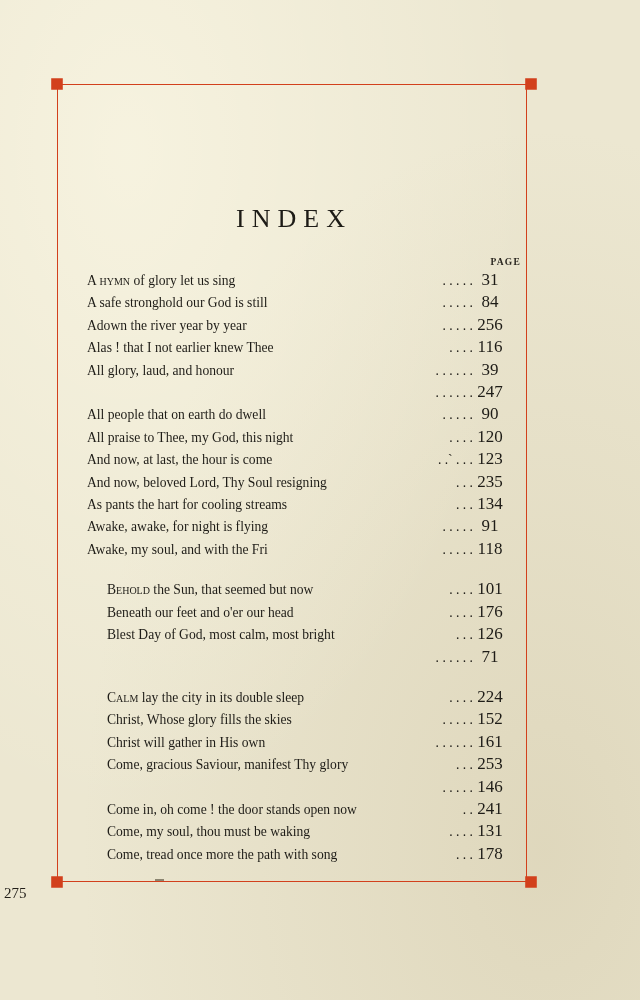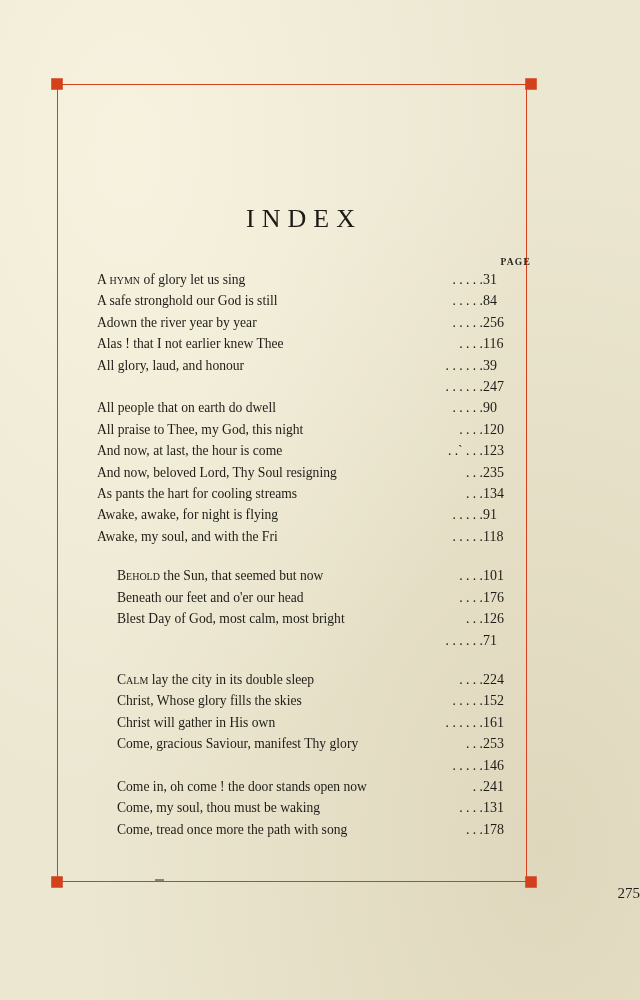--- a/index.html
+++ b/index.html
@@ -40,21 +40,21 @@
     color: #d2401c;
   }
   .ornament svg { display: block; width: 34px; height: 34px; }
   .orn-tl { left: 40px;  top: 67px; }
   .orn-tr { left: 514px; top: 67px; }
   .orn-bl { left: 40px;  top: 865px; }
   .orn-br { left: 514px; top: 865px; }
 
   .content {
     position: absolute;
-    left: 69px;
+    left: 59px;
     top: 84px;
     width: 470px;
     height: 798px;
   }
   .index-title {
     text-align: center;
     font-size: 26px;
     letter-spacing: 7px;
     color: #1d1b16;
     margin-top: 120px;
@@ -94,32 +94,32 @@
     white-space: nowrap;
     font-size: 13.6px;
     letter-spacing: 0;
     color: #1e1c17;
     text-align: right;
     padding-left: 6px;
     direction: rtl;
   }
   .entry .pagenum {
     flex: 0 0 34px;
-    text-align: left;
-    font-size: 14px;
+    text-align: center;
+    font-size: 17px;
   }
   .smallcap {
     font-variant: small-caps;
   }
   .folio {
     position: absolute;
-    left: 12px;
+    left: 4px;
     right: 0;
     top: 885px;
-    text-align: right;
+    text-align: left;
     font-size: 15px;
     color: #221f19;
   }
   .dash {
     position: absolute;
     left: 155px;
     top: 879px;
     width: 9px;
     height: 2px;
     background: #6b6450;

